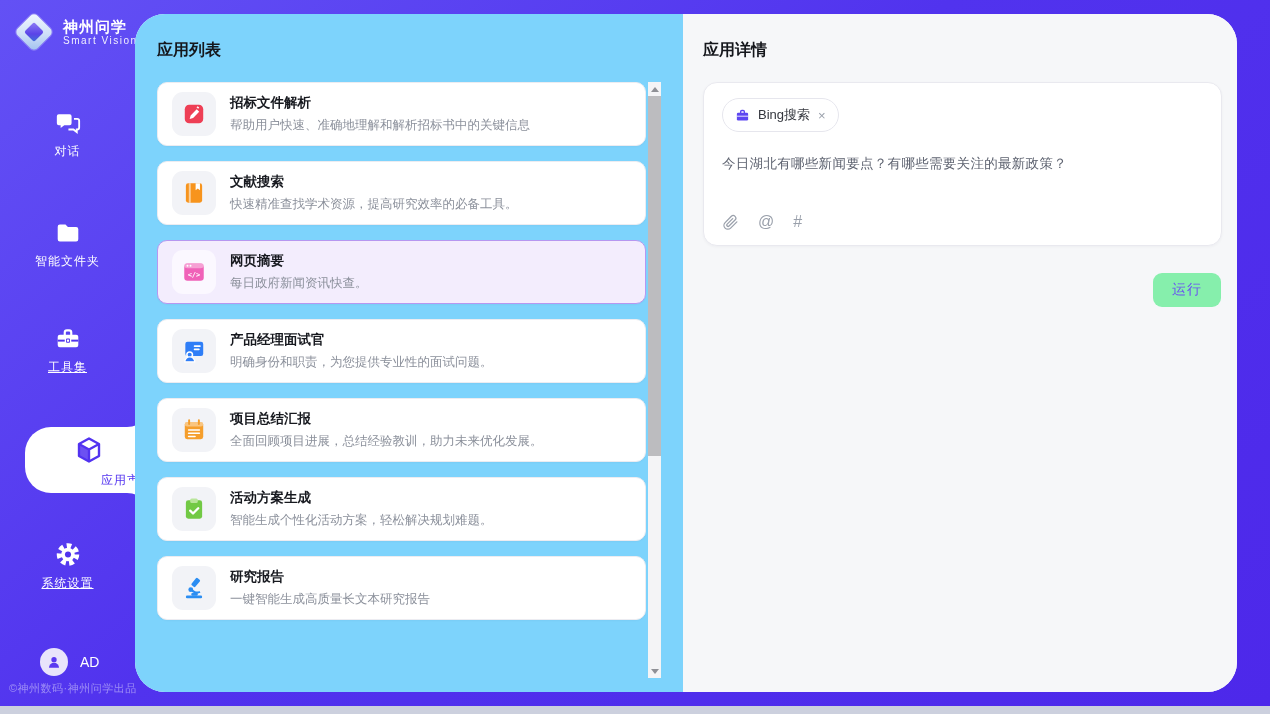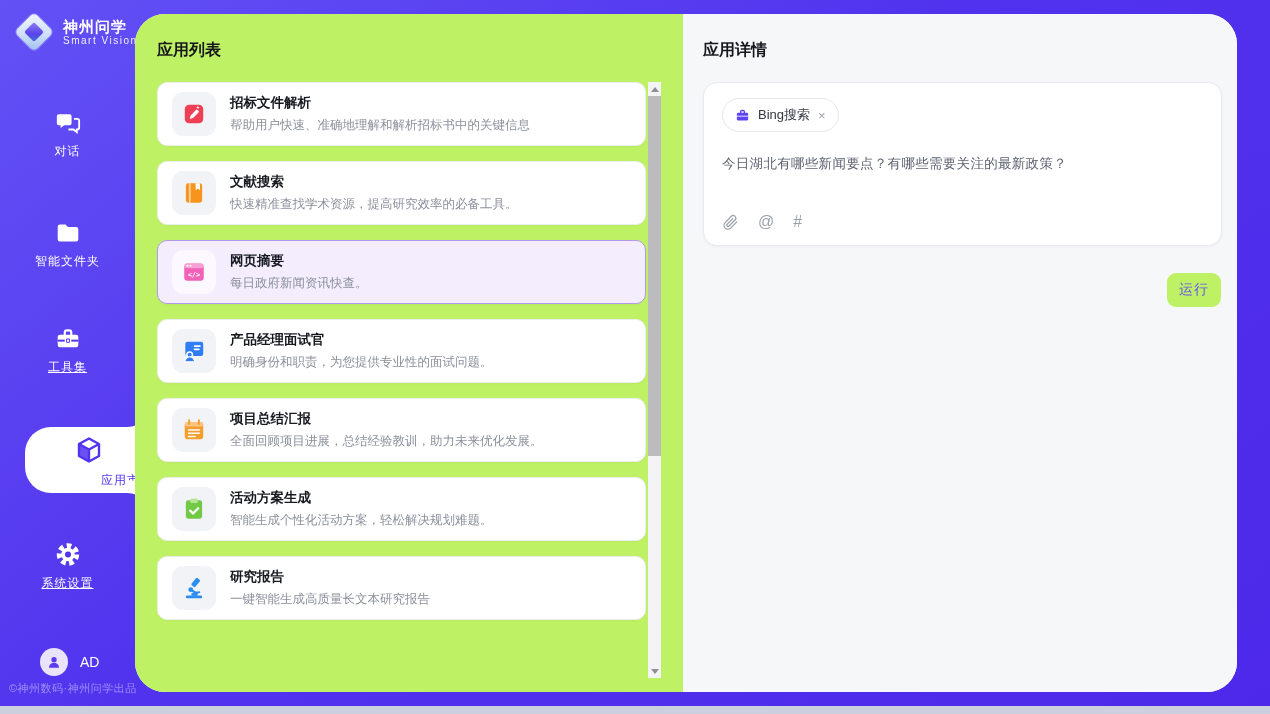--- a/index.html
+++ b/index.html
@@ -39,21 +39,21 @@
   .nav-active .nav-label{color:#5233f0;}
   .user-row{position:absolute;left:40px;bottom:30px;display:flex;align-items:center;gap:12px;}
   .avatar{width:28px;height:28px;border-radius:50%;background:#e9e4fb;display:flex;
     align-items:center;justify-content:center;}
   .user-name{font-size:14px;color:#fff;}
   .copyright{position:absolute;left:9px;bottom:10px;font-size:11px;color:rgba(255,255,255,.42);
     letter-spacing:.5px;white-space:nowrap;}
   
   .content{position:absolute;left:135px;top:14px;width:1102px;height:678px;border-radius:30px;
     background:#fff;overflow:hidden;display:flex;}
-  .list-panel{width:548px;flex:none;background:#bef264;position:relative;}
+  .list-panel{width:548px;flex:none;background:#7dd3fc;position:relative;}
   .panel-title{margin:0;padding:26px 0 0 22px;font-size:16px;font-weight:bold;color:#15171c;}
   .cards{position:absolute;left:22px;right:37px;top:68px;bottom:14px;overflow:hidden;}
   .card{display:flex;align-items:center;gap:14px;height:64px;box-sizing:border-box;
     padding:0 14px;margin-bottom:15px;background:#fff;border:1px solid #ececf1;
     border-radius:10px;box-shadow:0 1px 2px rgba(20,20,40,.03);cursor:pointer;}
   .card.selected{background:#f3edfd;border:1px solid #b697f0;}
   .tile{width:44px;height:44px;flex:none;border-radius:11px;background:#f2f3f7;
     display:flex;align-items:center;justify-content:center;}
   .card.selected .tile{background:#fbf8ff;}
   .card-meta{min-width:0;}
@@ -78,21 +78,21 @@
     position:relative;}
   .tool-tag{display:inline-flex;align-items:center;gap:8px;padding:7px 12px;background:#fff;
     border:1px solid #e6e6ed;border-radius:17px;cursor:default;}
   .tool-tag .tag-label{font-size:13px;color:#33363d;}
   .tag-close{font-size:13px;color:#9aa0ab;cursor:pointer;line-height:1;}
   .query-text{margin-top:23px;font-size:13.5px;color:#5e6370;letter-spacing:.3px;}
   .composer-icons{position:absolute;left:18px;bottom:14px;display:flex;align-items:center;gap:19px;
     color:#9aa0ab;}
   .composer-icons .glyph{font-size:16px;cursor:pointer;}
   .run-row{display:flex;justify-content:flex-end;margin-top:27px;padding-right:1px;}
-  .run-btn{background:#bef264;color:#6a52f2;border:none;border-radius:9px;padding:8px 12px;
+  .run-btn{background:#86efac;color:#6a52f2;border:none;border-radius:9px;padding:8px 19px;
     font-size:14px;font-family:inherit;cursor:pointer;letter-spacing:1px;}
   .bottom-strip{position:absolute;left:0;right:0;bottom:0;height:8px;background:#ccd0de;}
 </style>
 </head>
 <body>
 
 <div class="app">
 
   <div class="sidebar">
 

